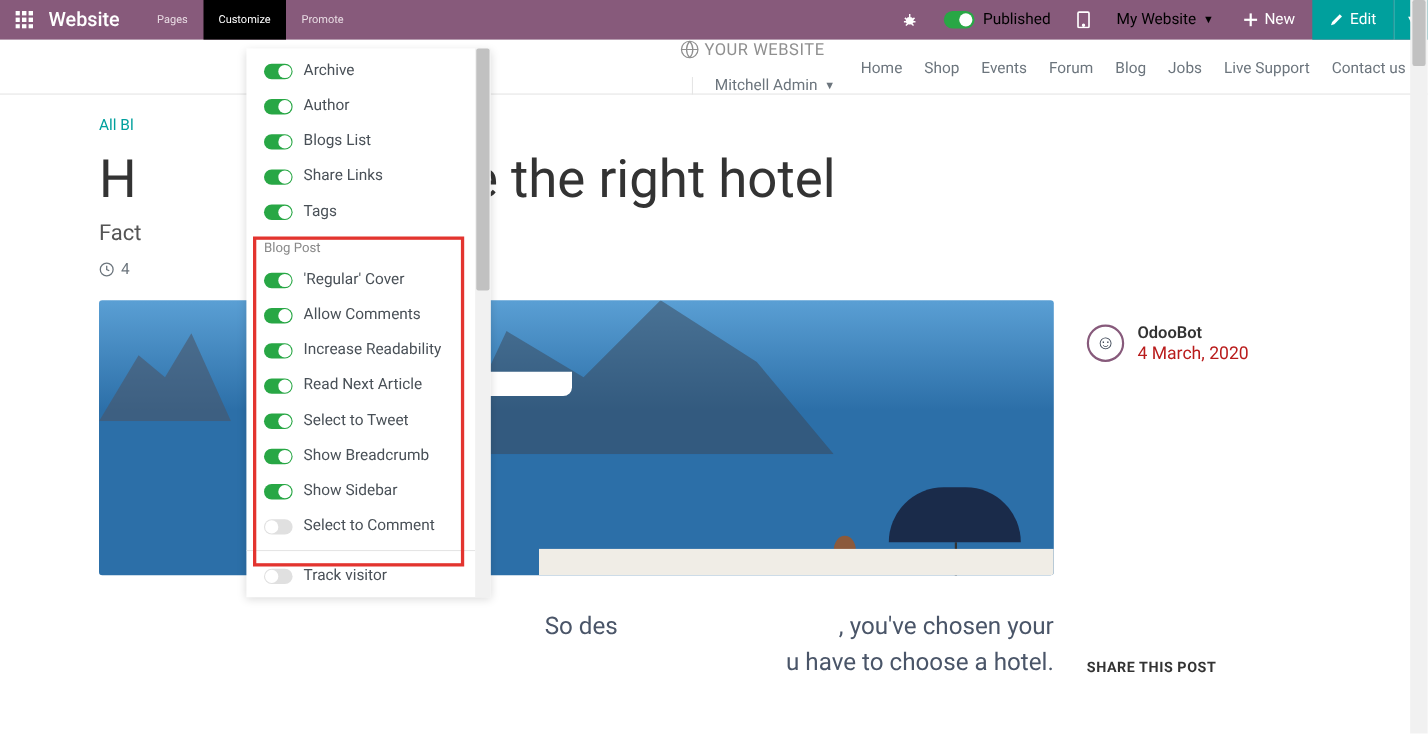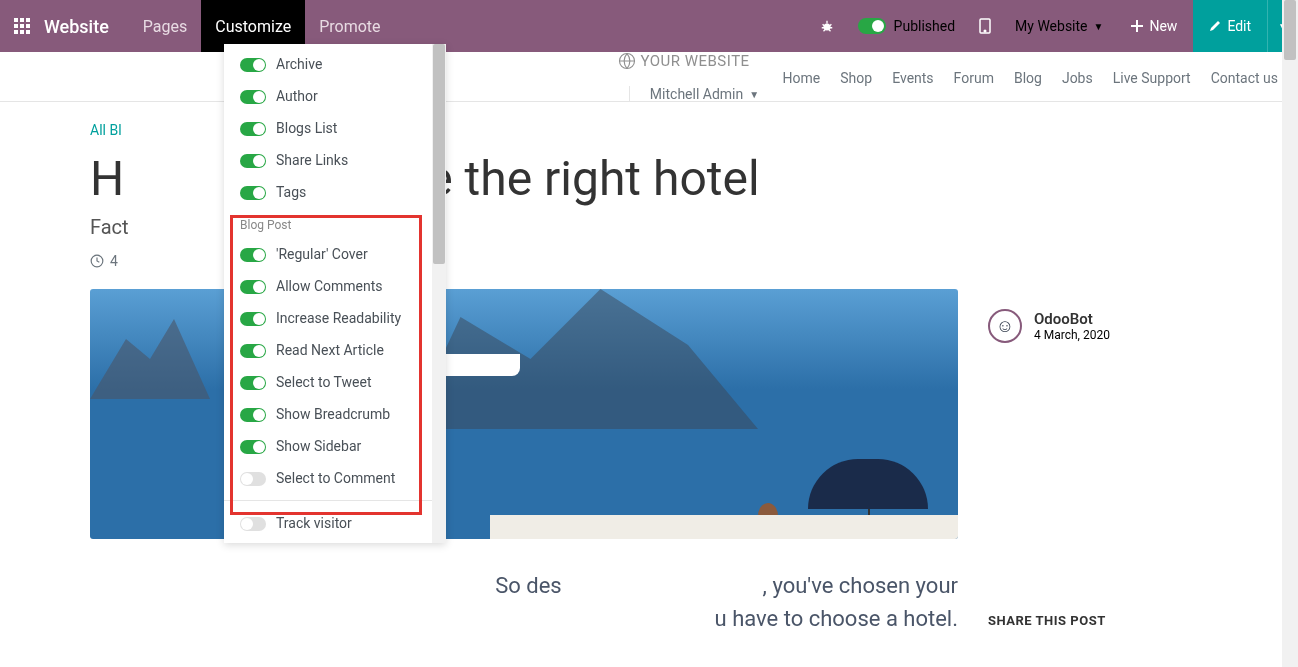--- a/index.html
+++ b/index.html
@@ -1,24 +1,24 @@
 <!DOCTYPE html>
 <html><head>
 <meta charset="utf-8">
 <style>
 * { box-sizing: border-box; margin: 0; padding: 0; }
 body { font-family: -apple-system, BlinkMacSystemFont, "Segoe UI", Roboto, sans-serif; font-size: 14px; color: #374151; background: #fff; width: 1298px; height: 667px; overflow: hidden; position: relative; }
 
 
-.top-bar { height: 52px; background: #875A7B; display: flex; align-items: center; color: #fff; position: relative; z-index: 10; }
+.top-bar { height: 36px; background: #875A7B; display: flex; align-items: center; color: #fff; position: relative; z-index: 10; }
 .apps-icon { width: 44px; height: 44px; display: flex; align-items: center; justify-content: center; cursor: pointer; }
 .grid-svg { width: 16px; height: 16px; }
 .brand { font-size: 18px; font-weight: 500; padding-right: 20px; }
 .top-menu { display: flex; height: 100%; }
-.top-menu-item { padding: 0 14px; height: 100%; display: flex; align-items: center; cursor: pointer; font-size: 16px; color: #e8dbe3; }
+.top-menu-item { padding: 0 14px; height: 100%; display: flex; align-items: center; cursor: pointer; font-size: 10px; color: #e8dbe3; }
 .top-menu-item.active { background: #000000; color: #fff; }
 .spacer { flex: 1; }
 .right-tools { display: flex; align-items: center; height: 100%; }
 .tool-item { padding: 0 12px; height: 100%; display: flex; align-items: center; cursor: pointer; color: #000000; }
 .publish-toggle { width: 28px; height: 16px; background: #28a745; border-radius: 8px; position: relative; margin-right: 8px; }
 .publish-toggle::after { content: ""; position: absolute; right: 2px; top: 2px; width: 12px; height: 12px; background: #fff; border-radius: 50%; }
 .dropdown-caret { margin-left: 6px; font-size: 10px; }
 .new-btn, .edit-btn { height: 100%; display: flex; align-items: center; padding: 0 16px; cursor: pointer; }
 .edit-btn { background: #00A09D; }
 .edit-caret { background: #00A09D; padding: 0 10px; height: 100%; display: flex; align-items: center; cursor: pointer; border-left: 1px solid rgba(255,255,255,0.2); }
@@ -70,21 +70,21 @@
 .umbrella { position: absolute; right: 30px; bottom: 30px; width: 120px; height: 50px; background: #1a2b4a; border-radius: 60px 60px 0 0; }
 .umbrella::after { content:""; position:absolute; left:50%; top:50px; width:2px; height:50px; background:#333; }
 .person { position: absolute; right: 180px; bottom: 10px; width: 20px; height: 26px; background: #8b5a3c; border-radius: 50% 50% 0 0; }
 .wall { position: absolute; bottom: 0; right: 0; left: 400px; height: 24px; background: #f0ede6; }
 
 .body-text { font-size: 22px; color: #4a5568; line-height: 1.5; margin-top: 30px; }
 
 .author-box { display: flex; align-items: center; gap: 12px; margin-bottom: 30px; }
 .avatar { width: 34px; height: 34px; border-radius: 50%; border: 2px solid #875A7B; display: flex; align-items: center; justify-content: center; font-size: 18px; }
 .author-name { font-weight: 600; color: #333; font-size: 15px; }
-.author-date { font-size: 12px; color: #000000; }
+.author-date { font-size: 16px; color: #b91c1c; }
 .share-title { font-weight: 700; font-size: 13px; letter-spacing: 0.5px; color: #333; }
 
 
 .page-scroll { position: absolute; right: 0; top: 0; width: 16px; height: 667px; background: #f1f1f1; z-index: 30; }
 .page-thumb { position: absolute; left: 2px; right: 2px; top: 0; height: 60px; background: #c1c1c1; border-radius: 2px; }
 </style>
 </head>
 <body>
 
 <div class="top-bar">

